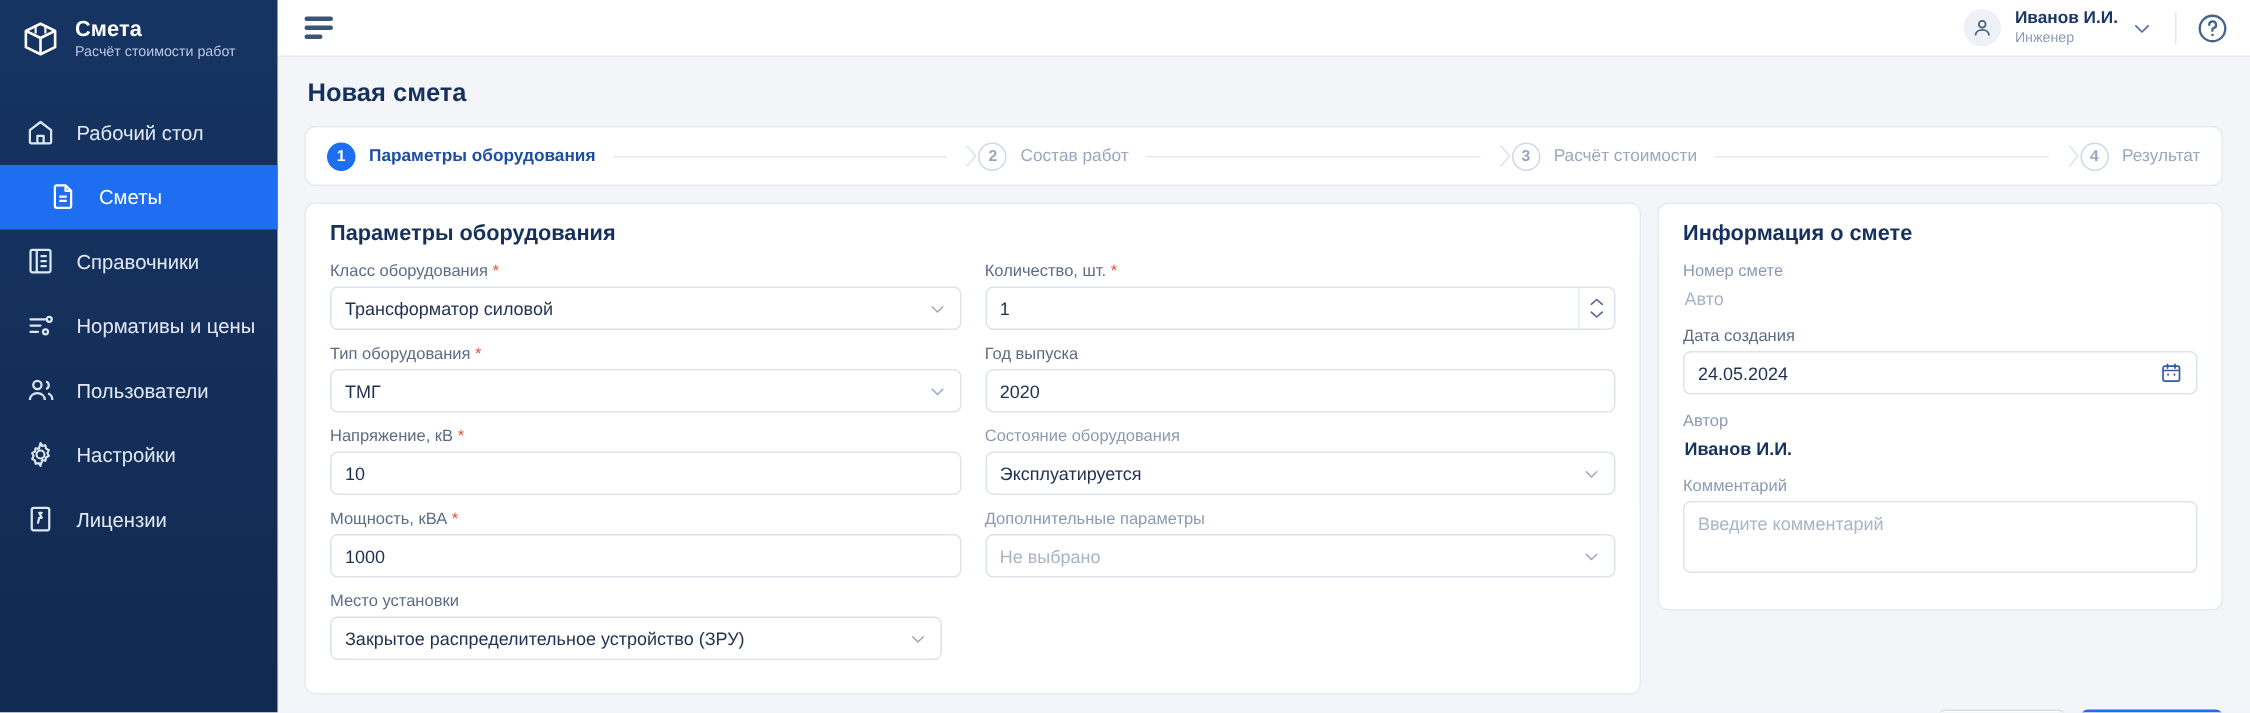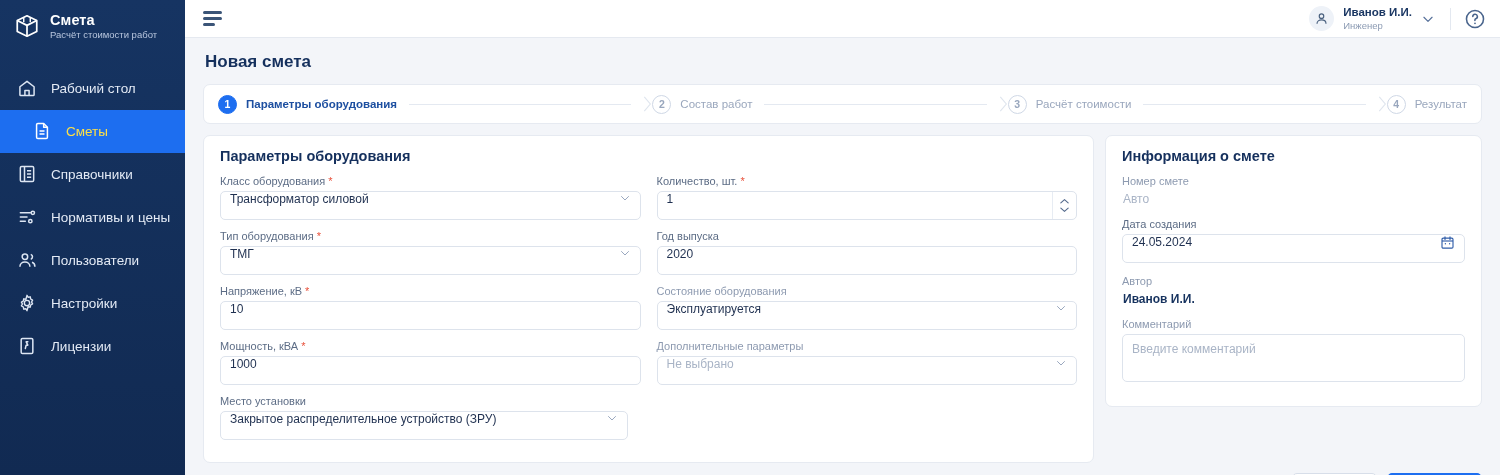--- a/index.html
+++ b/index.html
@@ -26,21 +26,21 @@
   .brand-sub { font-size:9.5px; color:#b8c6de; margin-top:1px; }
 
   .nav { margin-top:14px; }
   .nav-item {
     display:flex; align-items:center; gap:14px;
     height:43px; padding-left:17px;
     font-size:13.5px; color:#e3eaf5; cursor:pointer;
     position:relative;
   }
   .nav-item .ico { width:20px; height:20px; flex:0 0 20px; display:block; color:#dde6f3; }
-  .nav-item.active { background:#1d6ef0; color:#fde047;padding-left:32px; }
+  .nav-item.active { background:#1d6ef0; color:#ffffff;padding-left:32px; }
   .nav-item.active .ico { color:#ffffff; }
 
   
   .main { flex:1; height:475px; display:flex; flex-direction:column; background:#f3f5f9; min-width:0; }
 
   .topbar {
     height:38px; background:#ffffff; border-bottom:1px solid #e5e9f0;
     display:flex; align-items:center; justify-content:space-between;
     padding:0 14px 0 18px; flex:0 0 38px;
   }
@@ -97,21 +97,21 @@
   .form-grid { display:flex; gap:16px; }
   .form-col { flex:1 1 0; min-width:0; }
 
   .field { margin-bottom:10px; }
   .flabel { font-size:11px; color:#5c6c85; margin-bottom:4px; display:block; }
   .flabel.dim { color:#8d9ab0; }
   .req { color:#e8503a; font-size:11px; }
 
   .ctl {
     height:29px; border:1px solid #dde3ec; border-radius:5px; background:#fff;
-    display:flex; padding:0 9px;
+    display:flex; align-items:center; padding:0 9px;
     font-size:12px; color:#1f3050; position:relative;
   }
   .ctl .val { flex:1 1 auto; overflow:hidden; white-space:nowrap; text-overflow:ellipsis; }
   .ctl .val.ph { color:#a9b4c6; }
   .caret { width:12px; height:12px; color:#9aa8bf; flex:0 0 12px; display:block; }
   .narrow { width:408px; max-width:100%; }
 
   .stepper-ctl { padding-right:0; }
   .spin {
     width:24px; height:27px; flex:0 0 24px; border-left:1px solid #e7ecf3;

